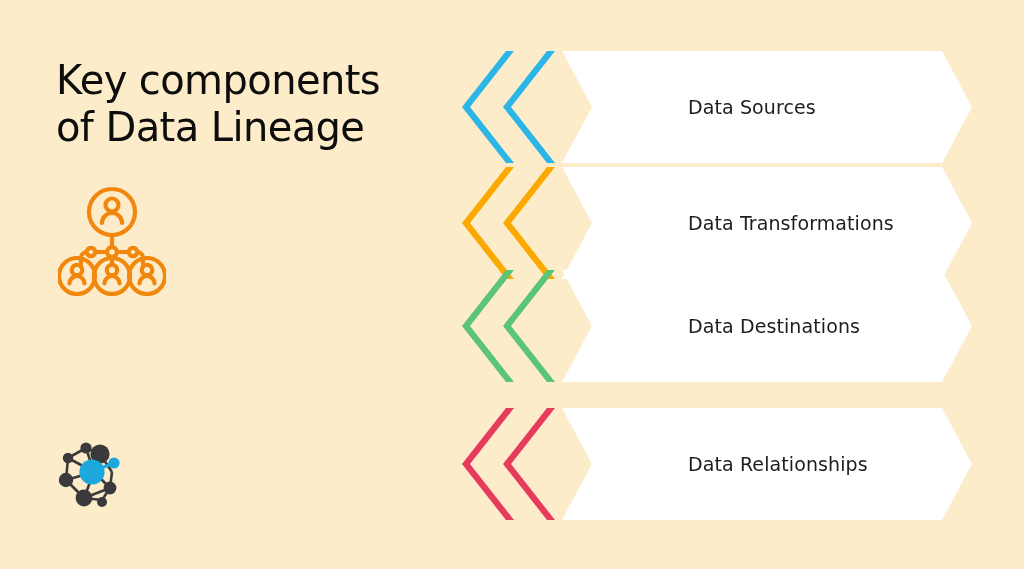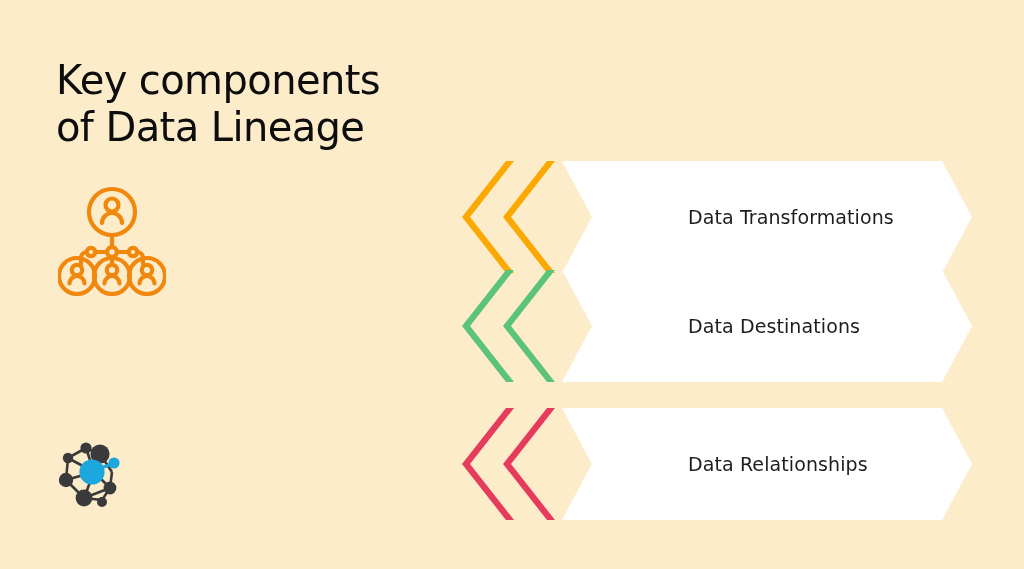--- a/index.html
+++ b/index.html
@@ -66,21 +66,21 @@
     width: 1024px;
     height: 569px;
   }
   .row {
     position: absolute;
     left: 462px;
     width: 510px;
     height: 112px;
   }
   .row-1 { top: 51px; }
-  .row-2 { top: 161px; }
+  .row-2 { top: 167px; }
   .row-3 { top: 270px; }
   .row-4 { top: 408px; }
 
   .chev-group {
     position: absolute;
     left: 0;
     top: 0;
     width: 104px;
     height: 112px;
   }
@@ -198,20 +198,29 @@
           <circle cx="38" cy="44" r="12.6"></circle>
           <circle cx="60" cy="35" r="5.6"></circle>
         </g>
         <path d="M44 41 L58 36" stroke="#1ca7dd" stroke-width="3.4" fill="none"></path>
       </svg>
     </div>
   </div>
 
   <div id="rows">
 
+    <div class="row row-1">
+      <div class="chev-group">
+        <div class="chev chev-a" style="background: rgb(44, 182, 232);"></div>
+        <div class="chev chev-b" style="background: rgb(44, 182, 232);"></div>
+      </div>
+      <div class="banner" style="background: rgb(255, 255, 255);">
+        <span class="banner-label">Data Sources</span>
+      </div>
+    </div>
 
     <div class="row row-2">
       <div class="chev-group">
         <div class="chev chev-a" style="background: rgb(251, 169, 0);"></div>
         <div class="chev chev-b" style="background: rgb(251, 169, 0);"></div>
       </div>
       <div class="banner" style="background: rgb(255, 255, 255);">
         <span class="banner-label">Data Transformations</span>
       </div>
     </div>

